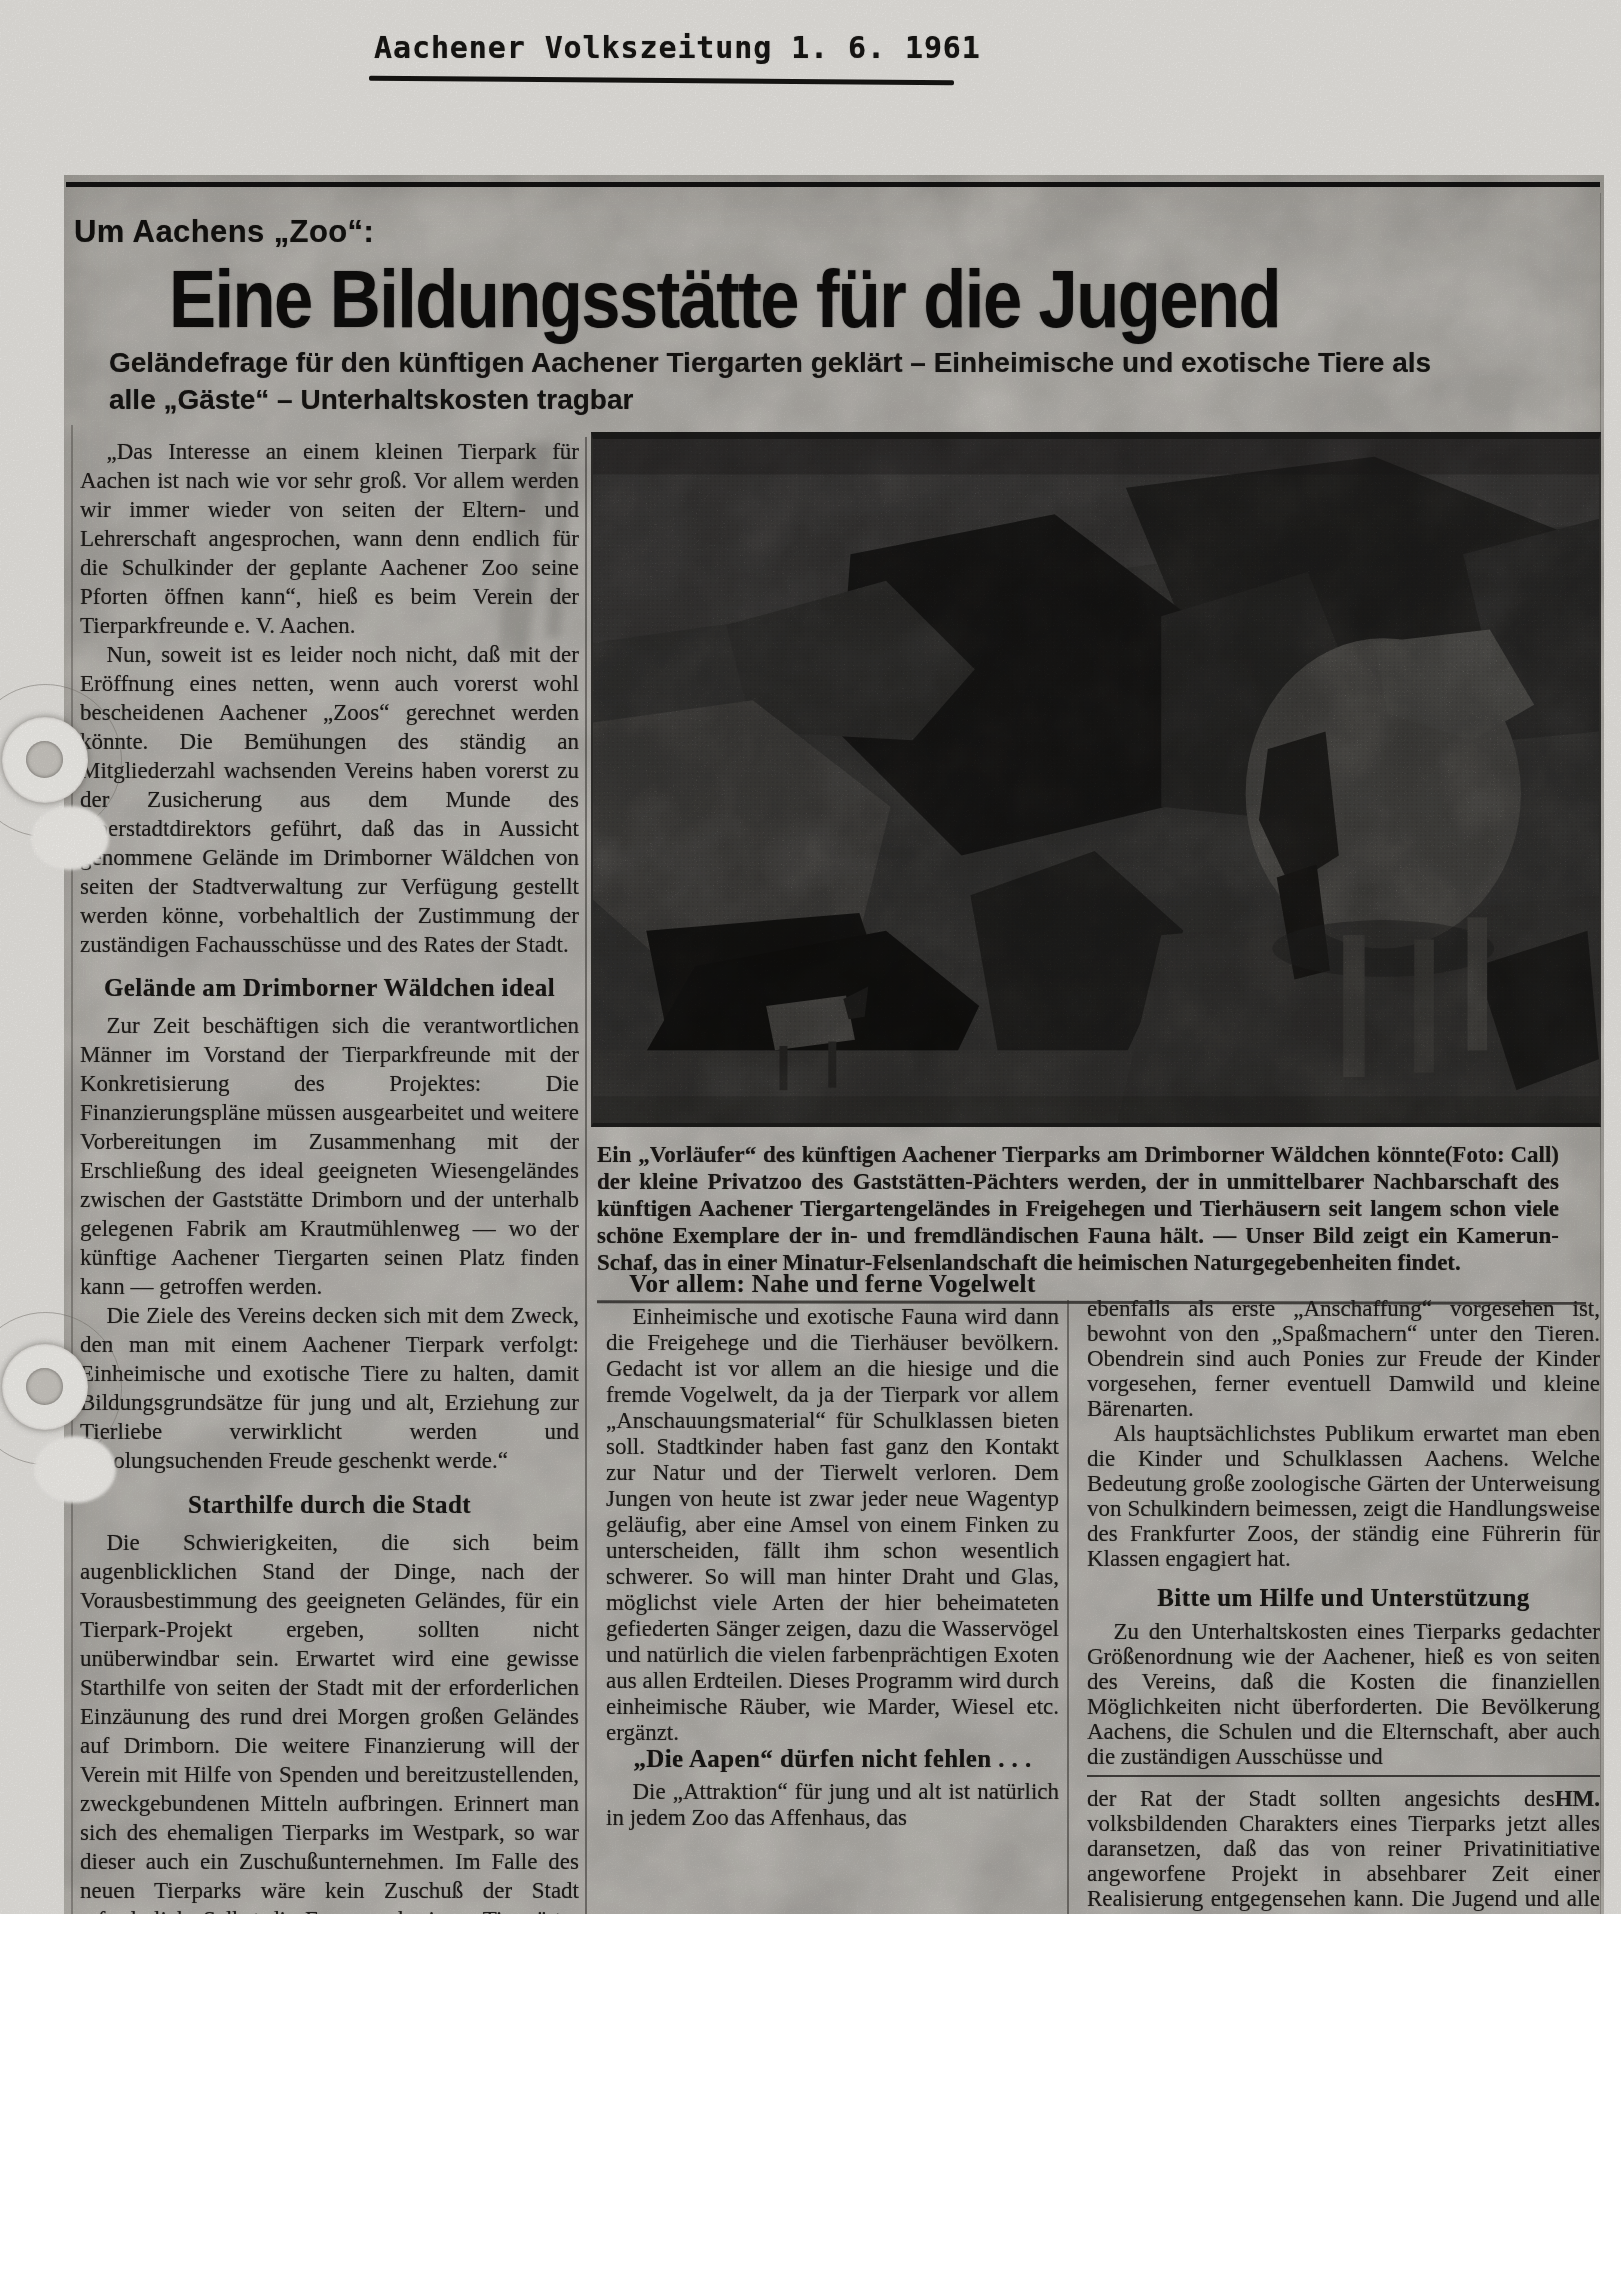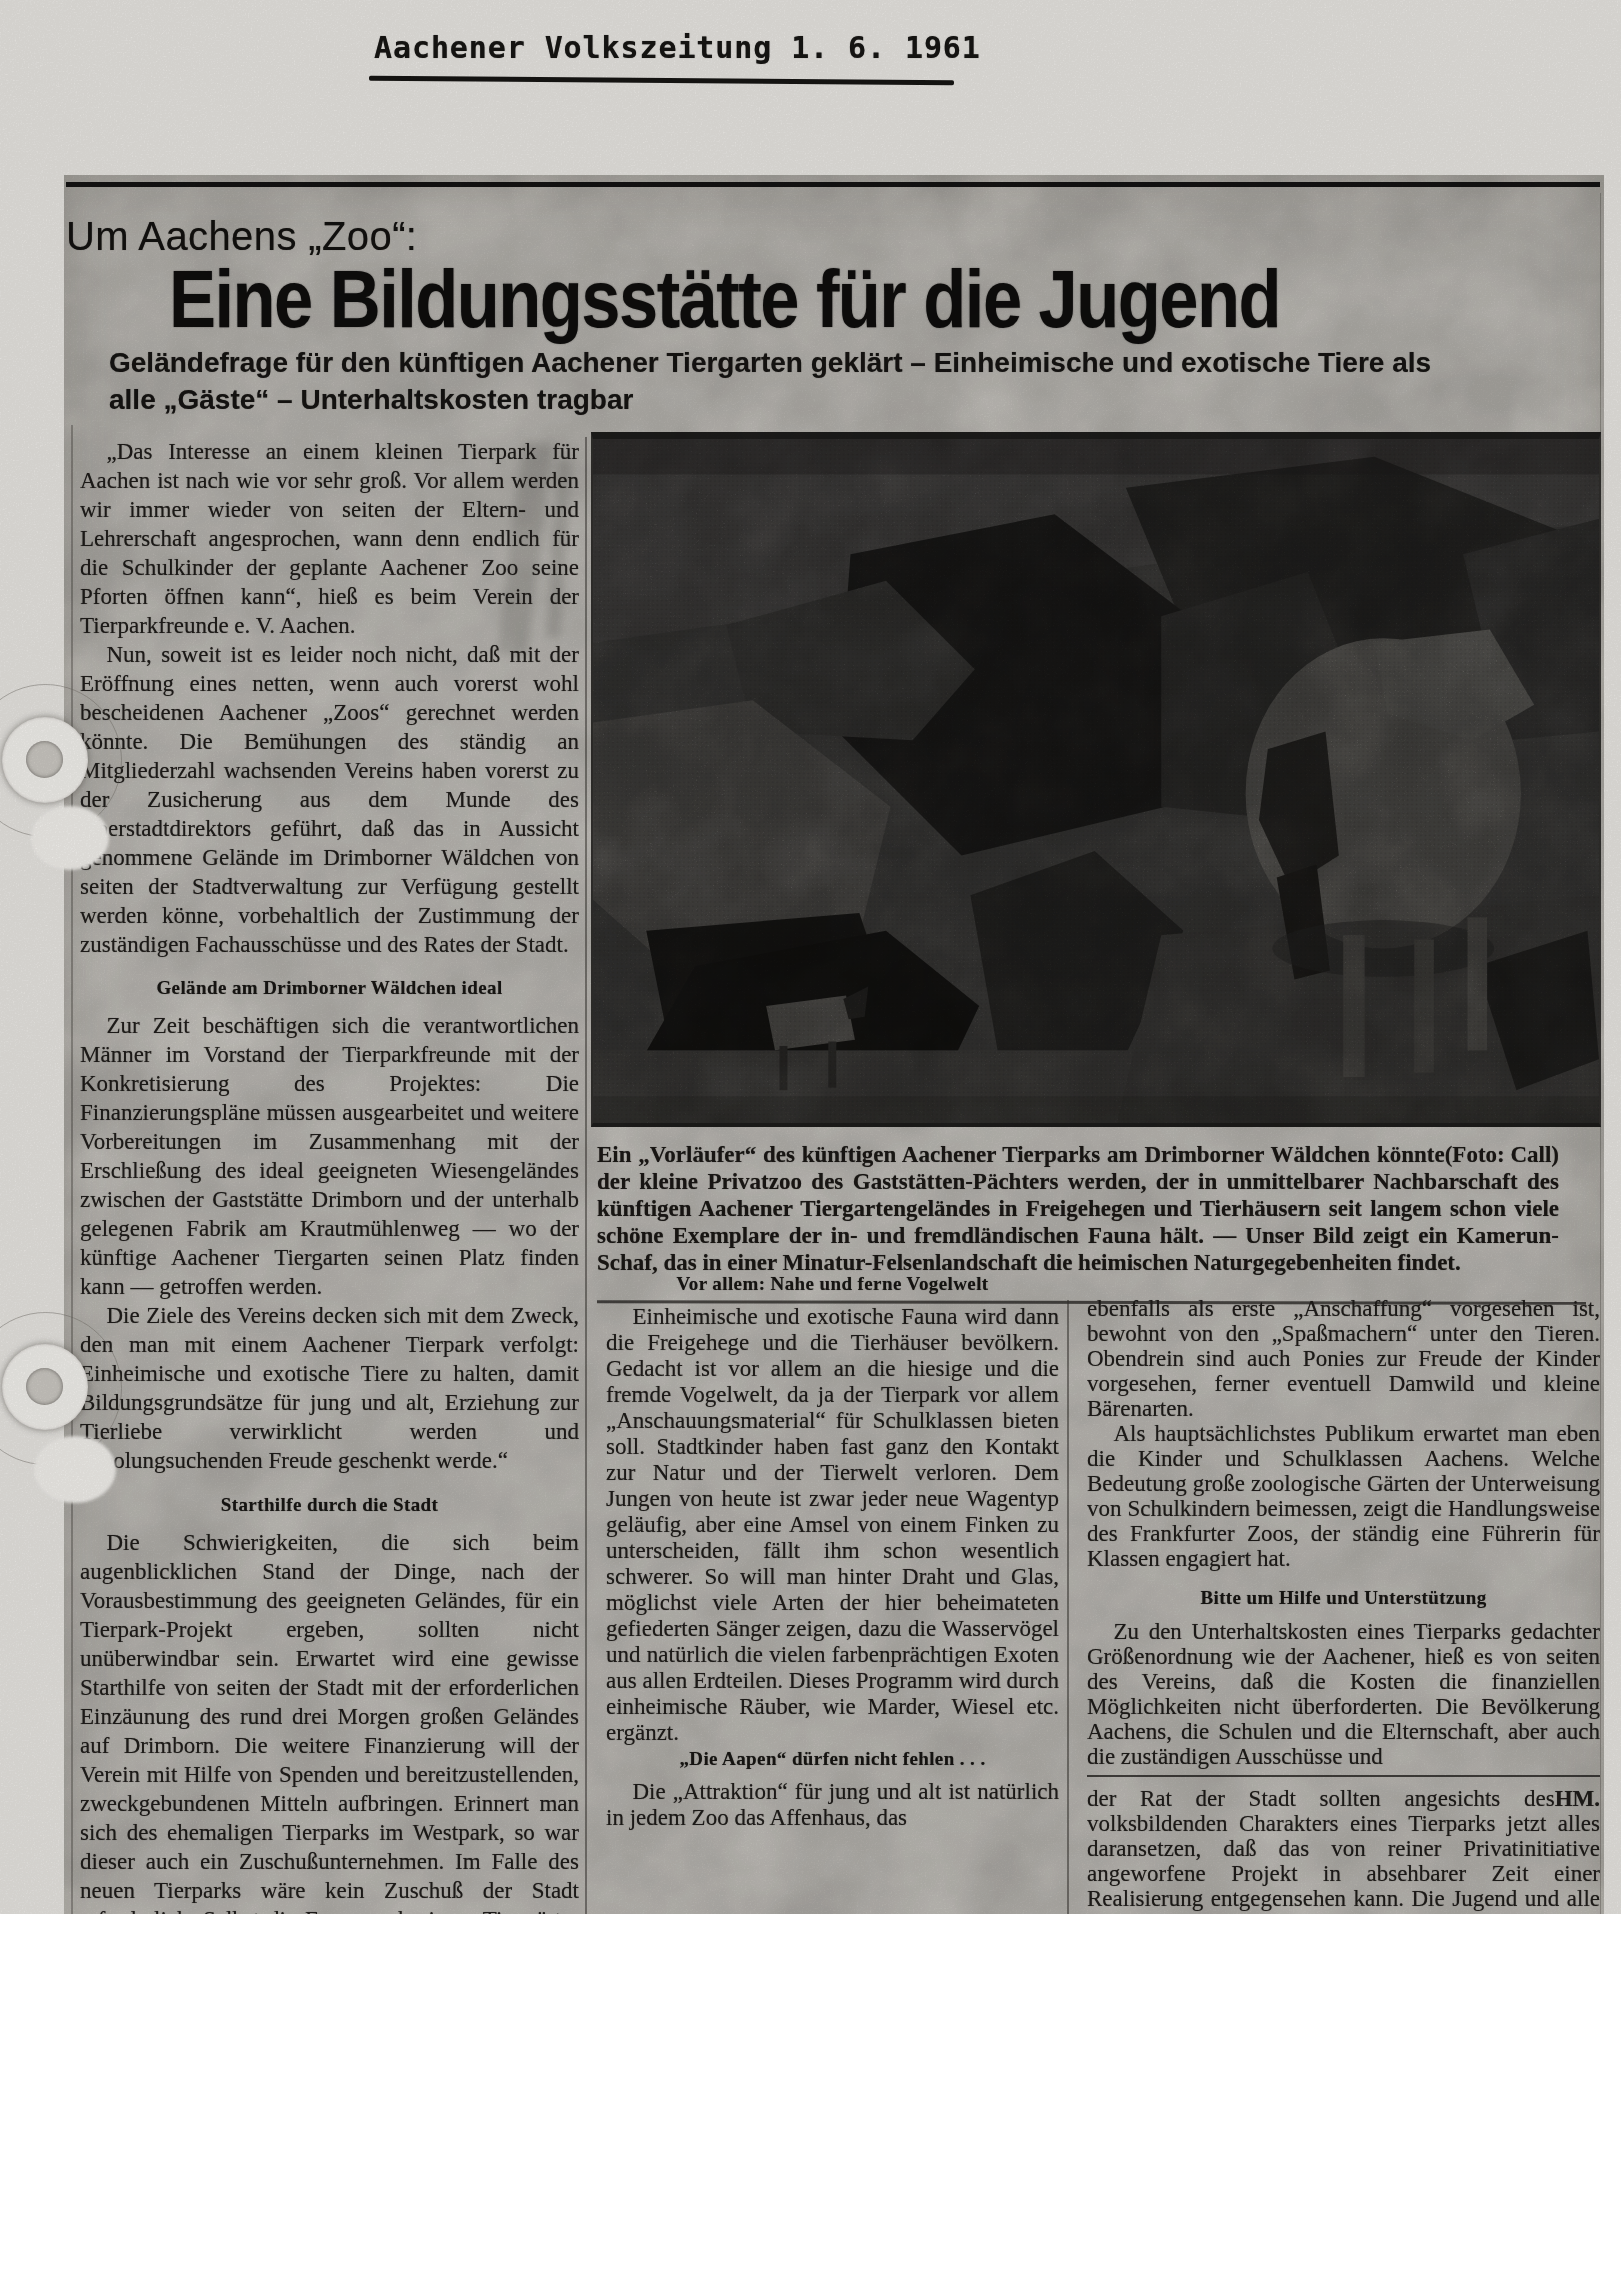--- a/index.html
+++ b/index.html
@@ -24,23 +24,23 @@
     position:absolute; left:64px; top:175px; width:1540px; height:2060px;
     background:linear-gradient(180deg,#d5d2cc 0%,#d8d5cf 10%,#dedbd5 28%,#dcd9d3 70%,#dad7d1 100%);
     box-shadow:inset 0 0 62px rgba(115,110,102,.28);
     overflow:hidden;
   }
   .top-rule { position:absolute; left:1.8px; top:7.1px; width:1534px; height:4.5px; background:#181716; }
   .left-edge { position:absolute; left:7.1px; top:250px; height:1675px; width:1.8px; background:rgba(80,76,70,.40); }
   .right-edge { position:absolute; right:2.7px; top:18px; height:1943px; width:1.8px; background:rgba(80,76,70,.35); }
 
   .kicker {
-    position:absolute; left:2px; top:39px;
-    font-family:"Liberation Sans", sans-serif; font-weight:normal;
-    font-size:40px; color:#171513; letter-spacing:0.4px;
+    position:absolute; left:10px; top:39px;
+    font-family:"Liberation Sans", sans-serif; font-weight:bold;
+    font-size:31px; color:#171513; letter-spacing:0.4px;
     text-shadow:0 0 0.9px rgba(25,23,20,.55);
   }
   .headline {
     position:absolute; left:105px; top:77px; margin:0;
     font-family:"Liberation Sans", sans-serif; font-weight:bold;
     font-size:82px; letter-spacing:-1.8px; color:#121110; white-space:nowrap;
     transform:scaleX(.86); transform-origin:left center;
     text-shadow:0 0 1.8px rgba(20,18,16,.45);
   }
   .subhead {
@@ -52,21 +52,21 @@
   
   .col {
     position:absolute; color:#262320; text-align:justify;
     font-size:23px; text-shadow:0 0 0.9px rgba(38,34,30,.55);
     overflow:hidden;
   }
   .col p { margin:0; text-indent:1.15em; }
   .col p.noindent { text-indent:0; }
   .col h3 {
     margin:14.3px 0 9px; text-align:center; text-indent:0;
-    font-size:19px; font-weight:bold; color:#1d1b18; letter-spacing:0.4px;
+    font-size:25px; font-weight:bold; color:#1d1b18; letter-spacing:0.4px;
   }
   .col-left  { left:16px;  top:262px;  width:499px; height:1689px; line-height:29px; }
   .col-mid   { left:542px; top:1096px; width:453px; height:713px;  line-height:26px; }
   .col-right { left:1023px;top:1121px; width:513px; height:891px; line-height:25px; }
   .col-mid h3 { margin:0 0 7.1px; }
   .hrule {
     height:2.7px; background:rgba(40,38,35,.8); margin:5.3px -10.7px 9px -9px;
   }
   .sig { float:right; font-weight:bold; }
   

